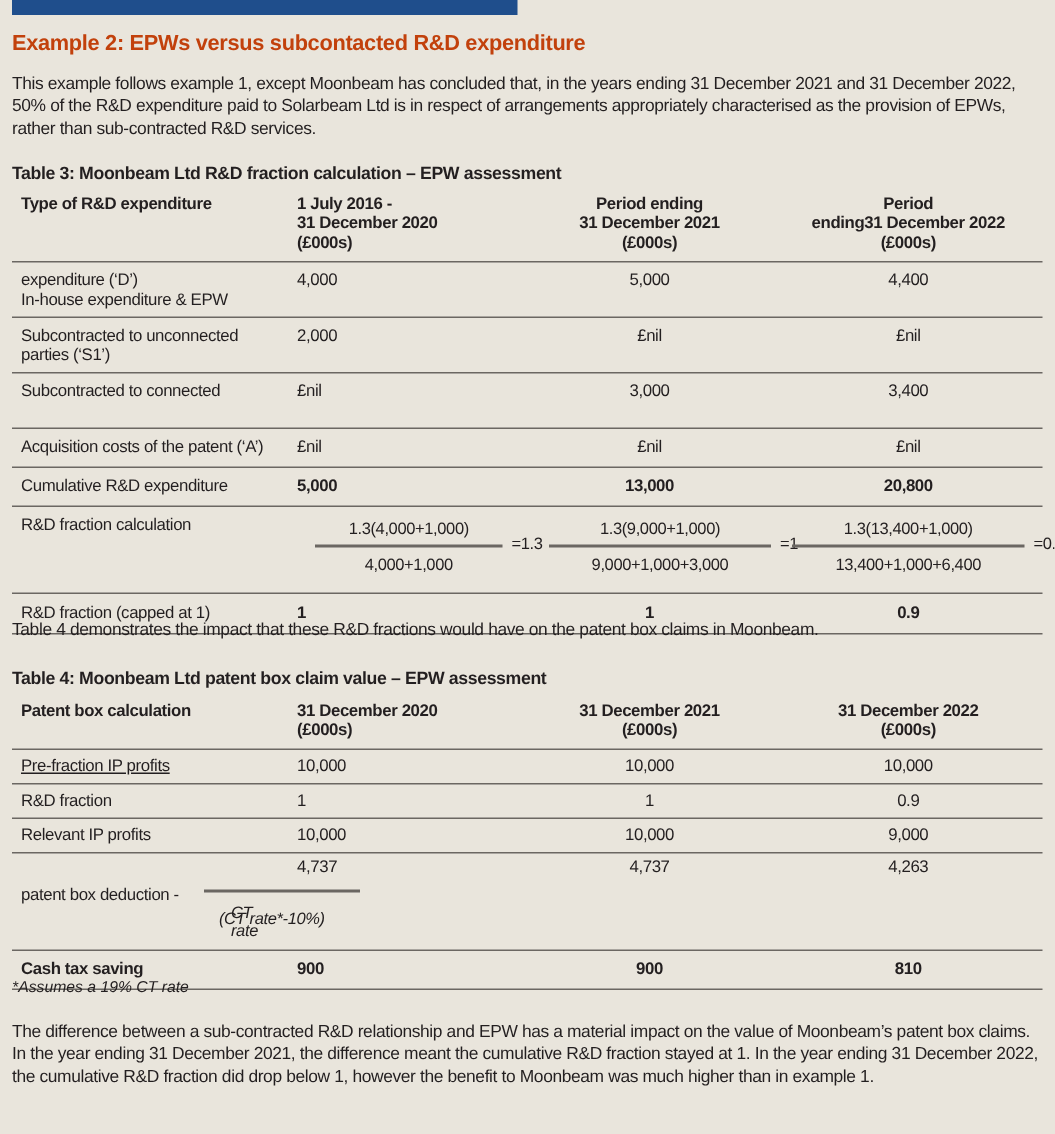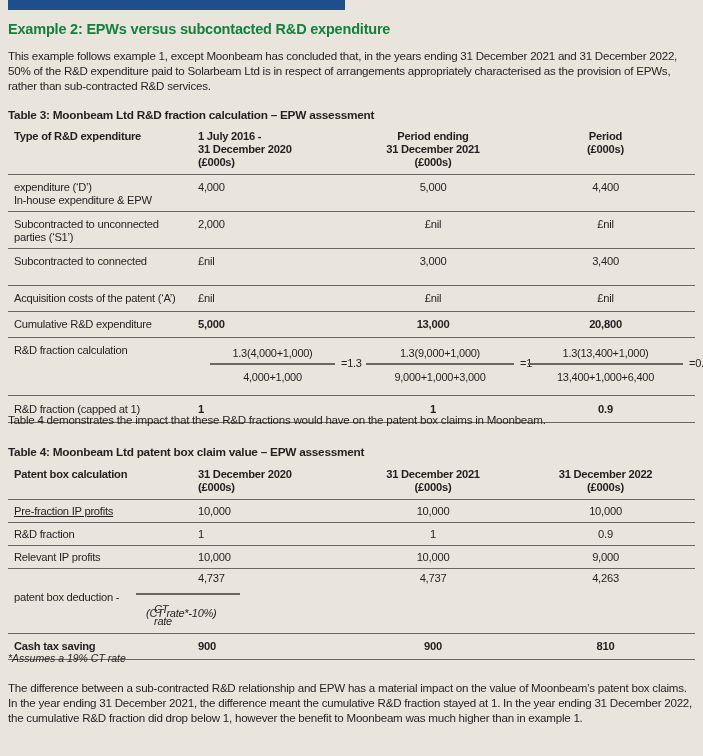--- a/index.html
+++ b/index.html
@@ -4,21 +4,21 @@
 <style>
   html, body { margin: 0; padding: 0; }
   body {
     width: 703px; height: 756px; overflow: hidden;
     background: #e9e5dc;
     font-family: "Liberation Sans", sans-serif;
     color: #231f20;
     position: relative;
   }
   .topbar { position: absolute; left: 8px; top: 0; width: 337px; height: 10px; background: #1f4e8c; }
-  .title { position: absolute; left: 8px; top: 21px; font-size: 14.5px; font-weight: bold; color: #15803d; letter-spacing: -0.2px; }
+  .title { position: absolute; left: 8px; top: 21px; font-size: 14.5px; font-weight: bold; color: #c2410c; letter-spacing: -0.2px; }
   .para { position: absolute; left: 8px; width: 690px; font-size: 11.6px; line-height: 15px; letter-spacing: -0.25px; }
   .tcap { position: absolute; left: 8px; font-size: 11.8px; font-weight: bold; letter-spacing: -0.25px; }
   .tbl { position: absolute; left: 8px; width: 687px; font-size: 11.2px; letter-spacing: -0.25px; }
   .row { position: relative; border-bottom: 1.5px solid #6b6762; }
   .cell { position: absolute; top: 0; line-height: 13px; }
   .c0 { left: 6px; width: 200px; text-align: left; }
   .c1 { left: 190px; width: 150px; }
   .c2 { left: 345px; width: 160px; text-align: center; }
   .c3 { left: 510px; width: 175px; text-align: center; }
   .bold { font-weight: bold; }
@@ -52,20 +52,21 @@
         <div>31 December 2020</div>
         <div>(£000s)</div>
       </div>
       <div class="cell c2 bold" style="top: 2px;">
         <div>Period ending</div>
         <div>31 December 2021</div>
         <div>(£000s)</div>
       </div>
       <div class="cell c3 bold" style="top: 2px;">
         <div>Period</div>
+        <div>ending31 December 2022</div>
         <div>(£000s)</div>
       </div>
     </div>
     <div class="row" style="height: 36px;">
       <div class="cell c0" style="top: 6px;">
         <div>expenditure (‘D’)</div>
         <div>In-house expenditure &amp; EPW</div>
       </div>
       <div class="cell c1" style="top: 6px;">4,000</div>
       <div class="cell c2" style="top: 6px;">5,000</div>

